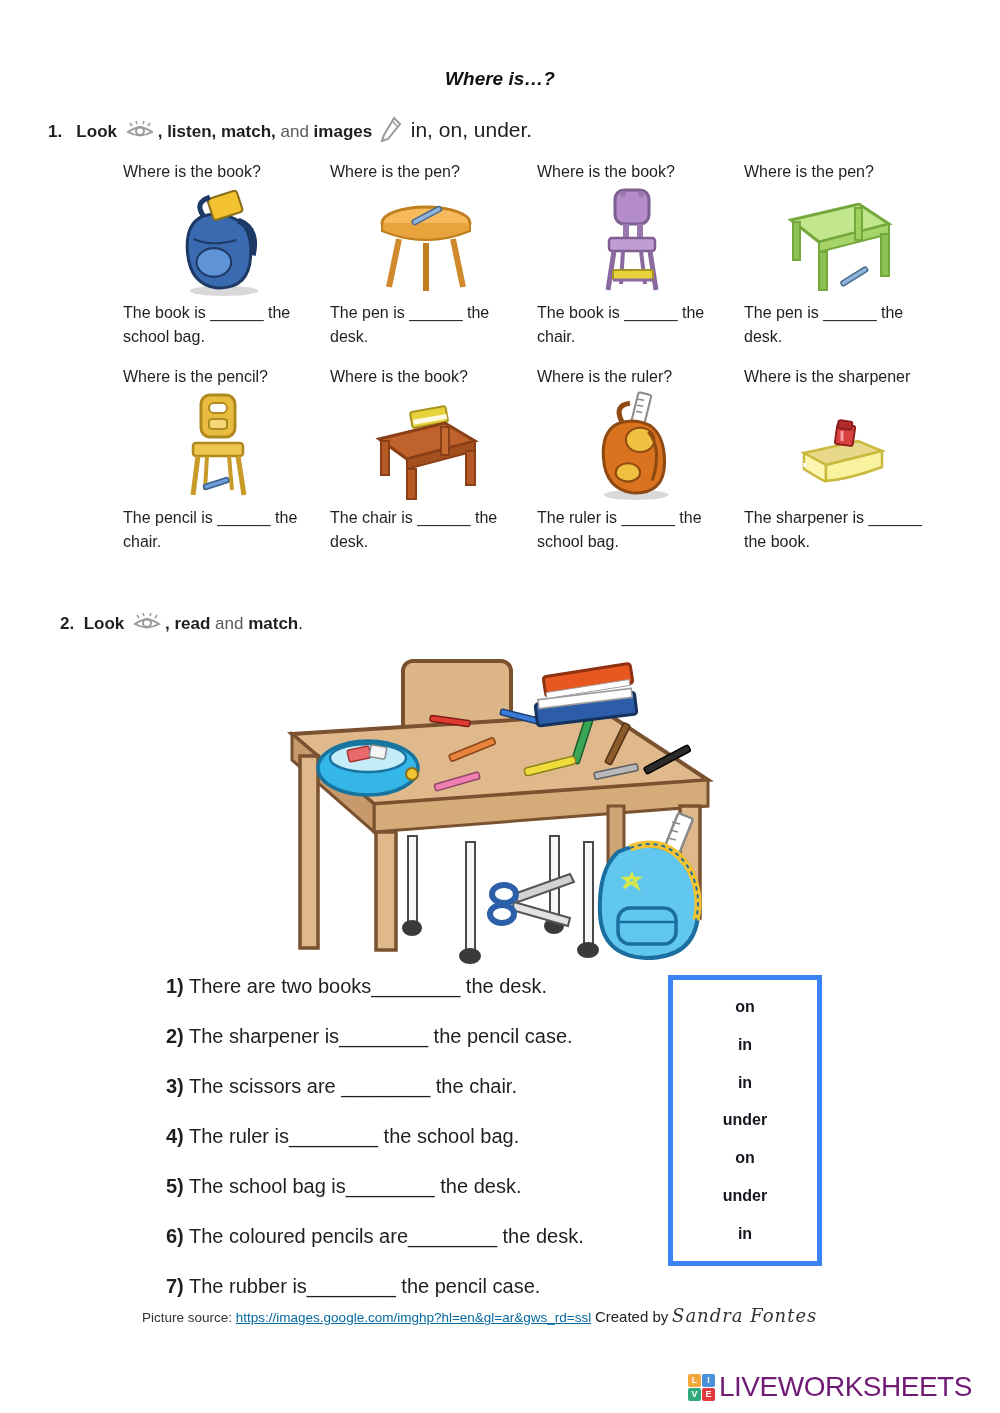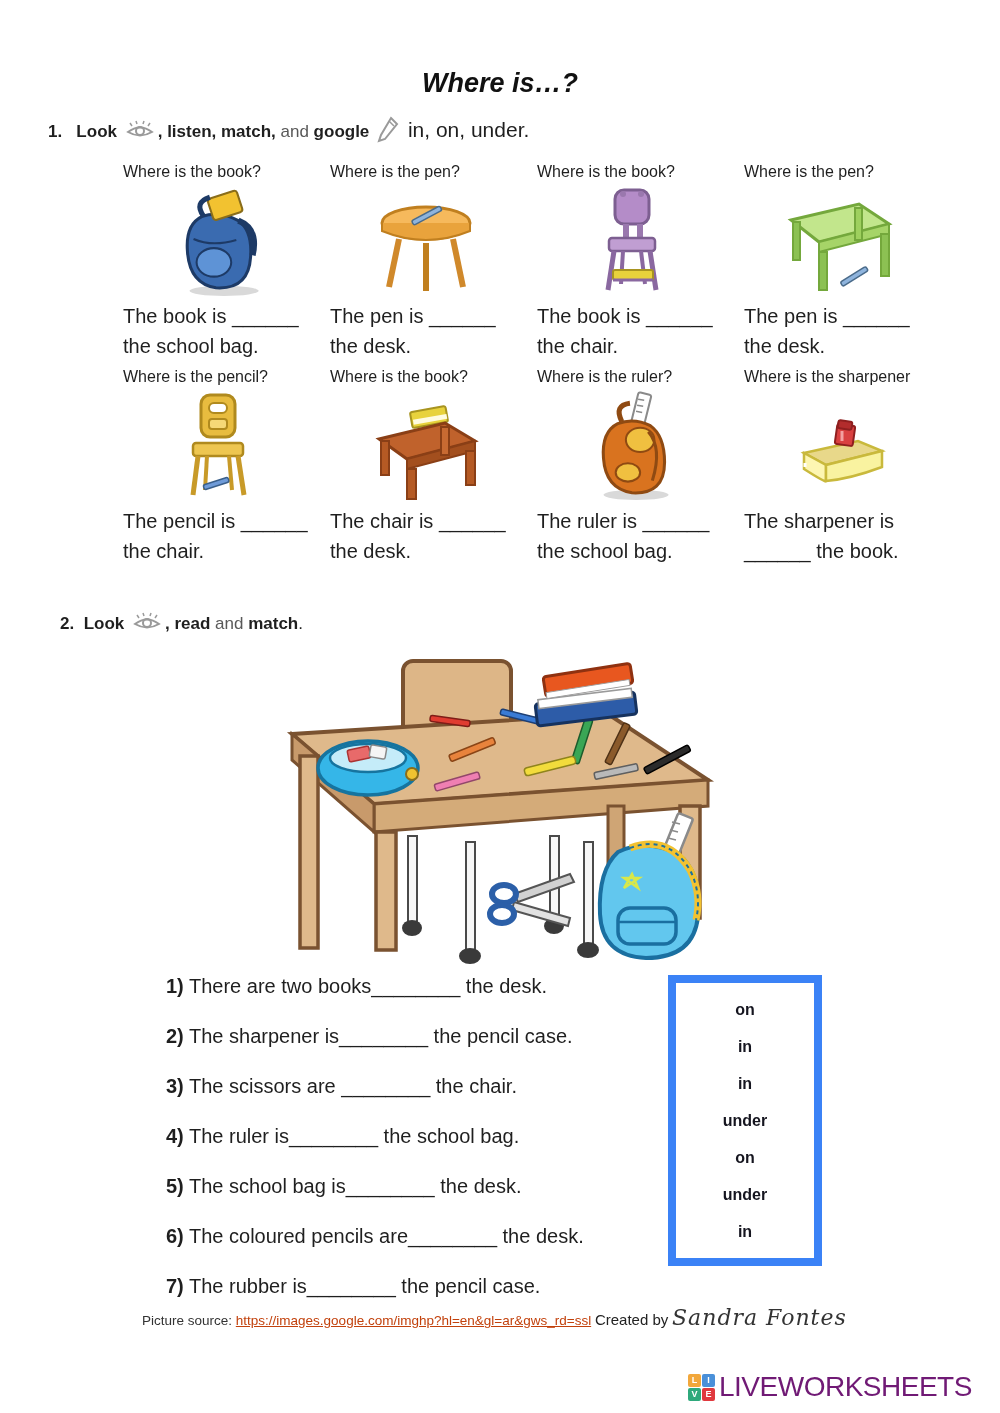--- a/index.html
+++ b/index.html
@@ -4,56 +4,56 @@
 <style>
   * { margin:0; padding:0; box-sizing:border-box; }
   body { background:#ffffff; }
   .page {
     position:relative; width:1000px; height:1413px; margin:0 auto;
     background:#ffffff; font-family:"Liberation Sans", sans-serif; color:#1f1f1f;
     overflow:hidden;
   }
   .title {
     position:absolute; top:68px; left:0; width:100%; text-align:center;
-    font-size:27px; font-weight:bold; font-style:italic; color:#111;
+    font-size:19px; font-weight:bold; font-style:italic; color:#111;
   }
   .instr { position:absolute; font-size:17px; color:#1f1f1f; white-space:nowrap; }
   .instr-1 { top:116px; left:48px; }
   .instr-2 { top:612px; left:60px; }
   .instr b { font-weight:bold; }
   .instr .gray { color:#595959; }
   .instr .tail { font-size:21px; }
   .icon-inline { display:inline-block; vertical-align:middle; margin:0 3px; }
 
   .grid-row { position:absolute; left:96px; width:828px; display:grid; grid-template-columns:repeat(4,207px);margin-left:19px; }
   .row-1 { top:163px; }
   .row-2 { top:368px; }
   .cell { padding:0 8px 0 8px; }
   .q { font-size:16px; margin-bottom:2px; }
   .img-box { height:118px; display:flex; align-items:center; justify-content:center; }
-  .a { font-size:20px; line-height:1.5; }
+  .a { font-size:16px; line-height:1.5; }
 
   .scene { position:absolute; top:656px; left:278px; width:442px; height:308px; }
 
   .sentences { position:absolute; top:975px; left:166px; width:495px; }
   .sentences p { font-size:20px; margin-bottom:27px; }
   .sentences b { font-weight:bold; }
 
   .word-box {
     position:absolute; top:975px; left:668px; width:154px; height:291px;
-    border:8px solid #3b82f6; background:#fff;
+    border:5px solid #3b82f6; background:#fff;
     display:flex; flex-direction:column; justify-content:space-around; align-items:center;
     padding:8px 0;
   }
   .word-box span { font-size:16px; font-weight:bold; color:#15151f; cursor:pointer; }
 
   .footer { position:absolute; top:1305px; left:142px; font-size:13.5px; color:#333; white-space:nowrap; }
-  .footer a { color:#c2410c; text-decoration:underline; }
+  .footer a { color:#0369a1; text-decoration:underline; }
   .created { font-size:15px; color:#222; margin-left:0; }
-  .author { font-family:"DejaVu Serif", serif; font-style:italic; font-size:22px; letter-spacing:1px; }
+  .author { font-family:"DejaVu Serif", serif; font-style:italic; font-size:18px; letter-spacing:1px; }
 
   .logo { position:absolute; top:1371px; left:688px; display:flex; align-items:center; }
   .logo-grid { display:grid; grid-template-columns:13px 13px; grid-template-rows:13px 13px; gap:1px; margin-right:4px; }
   .logo-grid span {
     display:flex; align-items:center; justify-content:center;
     color:#fff; font-size:9px; font-weight:bold; border-radius:2px;
   }
   .tile-l { background:#f2a73b; } .tile-i { background:#4a90d9; }
   .tile-v { background:#2fa97c; } .tile-e { background:#e0393e; }
   .logo-text { font-size:28px; font-weight:normal; color:#701a75; letter-spacing:-0.5px; }
@@ -65,21 +65,21 @@
 
   <div class="title">Where is…?</div>
 
   <div class="instr instr-1">
     <b>1.</b>&nbsp;&nbsp;
     <b>Look</b>
     <span class="icon-inline"><svg width="30" height="20" viewBox="0 0 30 20">
           <path d="M3 12 Q15 3 27 12 Q15 19 3 12Z" fill="none" stroke="#9a9a9a" stroke-width="2"></path>
           <circle cx="15" cy="11" r="4" fill="none" stroke="#9a9a9a" stroke-width="2"></circle>
           <path d="M7 6 L5 3 M12 4 L11 1 M18 4 L19 1 M23 6 L25 3" stroke="#9a9a9a" stroke-width="1.5"></path>
-        </svg></span><b>, listen, match,</b><span class="gray"> and </span><b>google</b>
+        </svg></span><b>, listen, match,</b><span class="gray"> and </span><b>images</b>
     <span class="icon-inline"><svg width="22" height="28" viewBox="0 0 22 28">
           <path d="M14 2 L20 8 L8 23 L2 25 L4 19 Z" fill="#ffffff" stroke="#9a9a9a" stroke-width="2"></path>
           <path d="M12 5 L17 10" stroke="#9a9a9a" stroke-width="1.5"></path>
         </svg></span><span class="tail"> in, on, under.</span>
   </div>
 
   <div class="grid-row row-1">
 
     <div class="cell">
       <p class="q">Where is the book?</p>

